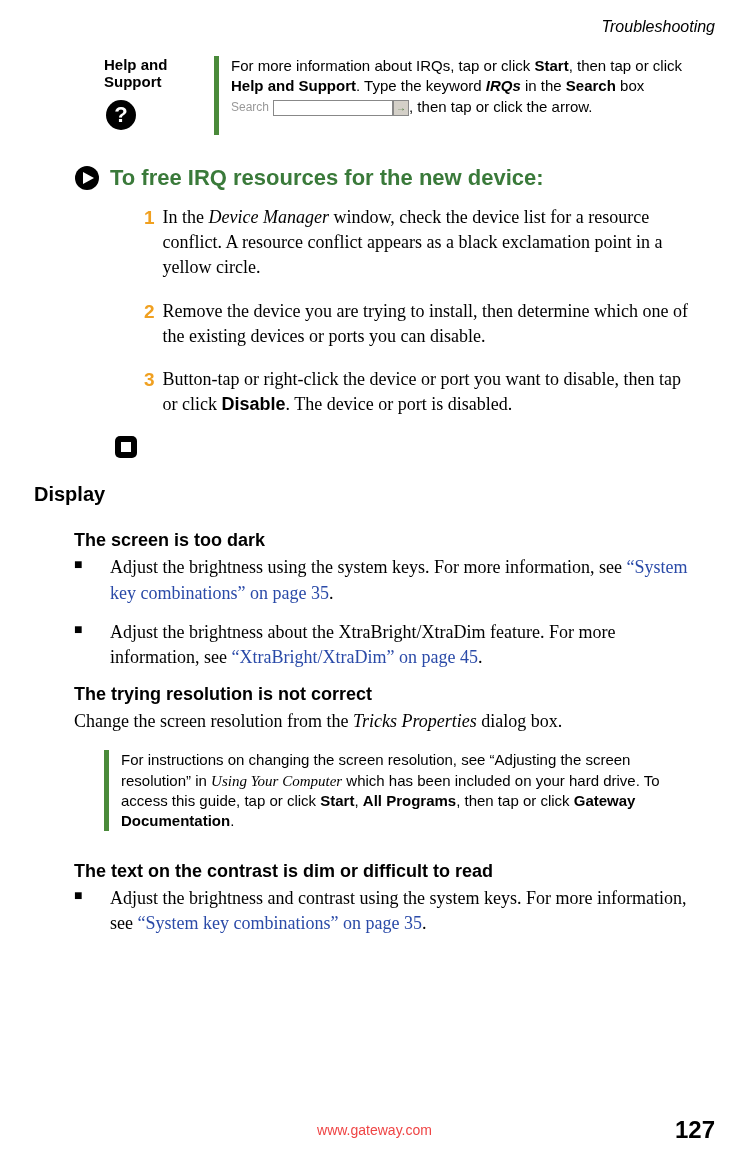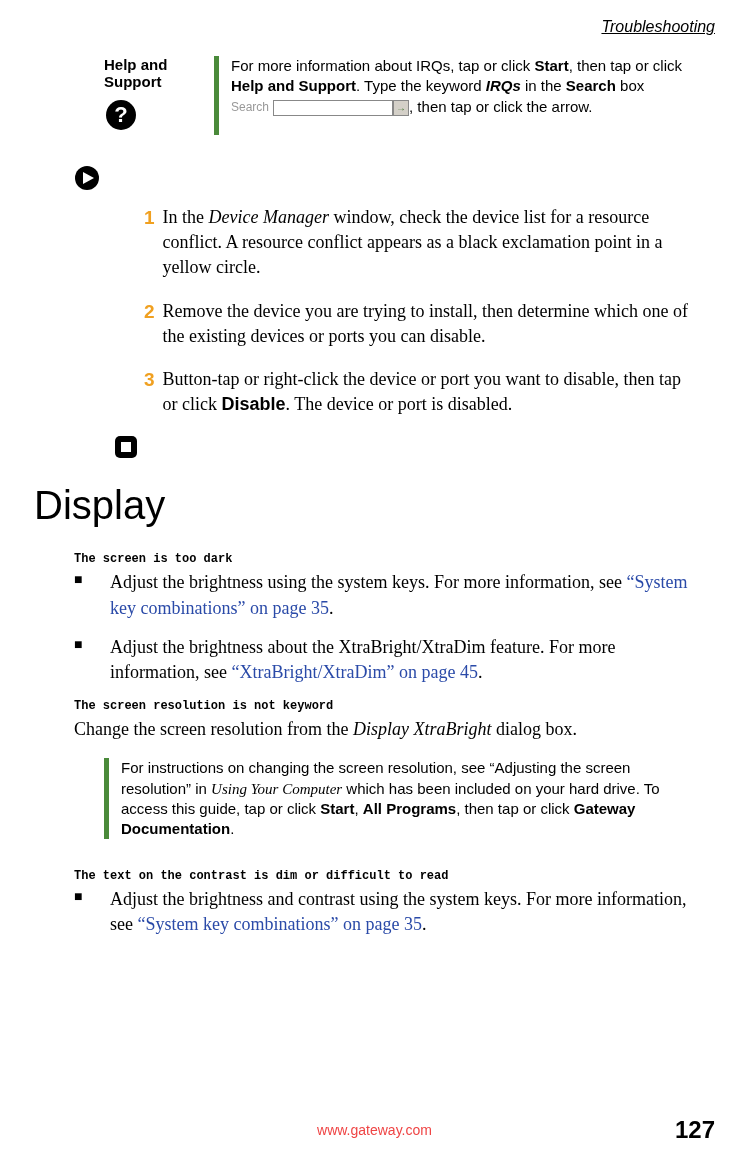--- a/index.html
+++ b/index.html
@@ -11,21 +11,20 @@
       color: #000;
       position: relative;
       padding: 18px 34px 20px 34px;
     }
     .header-line {
       text-align: right;
       font-style: italic;
       font-family: Arial, Helvetica, sans-serif;
       font-size: 16px;
       margin-bottom: 20px;
-      text-decoration: underline;
     }
     .callout-box {
       display: flex;
       margin-left: 70px;
       margin-right: 20px;
       margin-bottom: 30px;
     }
     .callout-label-col {
       width: 110px;
       flex-shrink: 0;
@@ -109,29 +108,29 @@
       color: #f0a020;
       margin-right: 8px;
       flex-shrink: 0;
     }
     .end-icon {
       margin-left: 80px;
       margin-bottom: 20px;
     }
     h2.section-h2 {
       font-family: Arial, Helvetica, sans-serif;
-      font-weight: normal;
-      font-size: 40px;
+      font-weight: bold;
+      font-size: 20px;
       margin-bottom: 24px;
       margin-left: 0;
     }
     .sub-heading {
-      font-family: Liberation Mono, monospace;
-      font-weight: bold;
-      font-size: 12px;
+      font-family: Liberation Sans, sans-serif;
+      font-weight: bold;
+      font-size: 18px;
       margin-left: 40px;
       margin-bottom: 4px;
     }
     .bullet-item {
       display: flex;
       margin-left: 40px;
       margin-right: 10px;
       margin-bottom: 14px;
       font-size: 18px;
       line-height: 1.4;
@@ -201,20 +200,21 @@
   </div>
 </div>
 
 <div class="play-heading-row">
   <span class="play-heading-icon">
     <svg width="26" height="26" viewBox="0 0 26 26">
       <circle cx="13" cy="13" r="12" fill="#000"></circle>
       <polygon points="9,7 9,19 20,13" fill="#fff"></polygon>
     </svg>
   </span>
+  <span class="play-heading-text">To free IRQ resources for the new device:</span>
 </div>
 
 <div class="numbered-list">
   <div class="numbered-item">
     <span class="num">1</span>
     <span>
       <span>In the </span><span class="italic">Device Manager</span><span> window, check the device list for a resource conflict. A resource conflict appears as a black exclamation point in a yellow circle.</span>
     </span>
   </div>
   <div class="numbered-item">
@@ -245,23 +245,23 @@
     <span>Adjust the brightness using the system keys. For more information, see </span><span class="link-text">“System key combinations” on page 35</span><span>.</span>
   </span>
 </div>
 <div class="bullet-item">
   <span class="bullet">■</span>
   <span>
     <span>Adjust the brightness about the XtraBright/XtraDim feature. For more information, see </span><span class="link-text">“XtraBright/XtraDim” on page 45</span><span>.</span>
   </span>
 </div>
 
-<div class="sub-heading" style="margin-top:10px;">The screen resolution is not keyword</div>
+<div class="sub-heading" style="margin-top:10px;">The trying resolution is not correct</div>
 <div class="body-para">
-  <span>Change the screen resolution from the </span><span class="italic">Display XtraBright</span><span> dialog box.</span>
+  <span>Change the screen resolution from the </span><span class="italic">Tricks Properties</span><span> dialog box.</span>
 </div>
 
 <div class="callout-box">
   <div class="callout-divider"></div>
   <div class="callout-body">
     <span>For instructions on changing the screen resolution, see “Adjusting the screen resolution” in </span><span class="italic">Using Your Computer</span><span> which has been included on your hard drive. To access this guide, tap or click </span><span class="bold-sans">Start</span><span>, </span><span class="bold-sans">All Programs</span><span>, then tap or click </span><span class="bold-sans">Gateway Documentation</span><span>.</span>
   </div>
 </div>
 
 <div class="sub-heading">The text on the contrast is dim or difficult to read</div>

